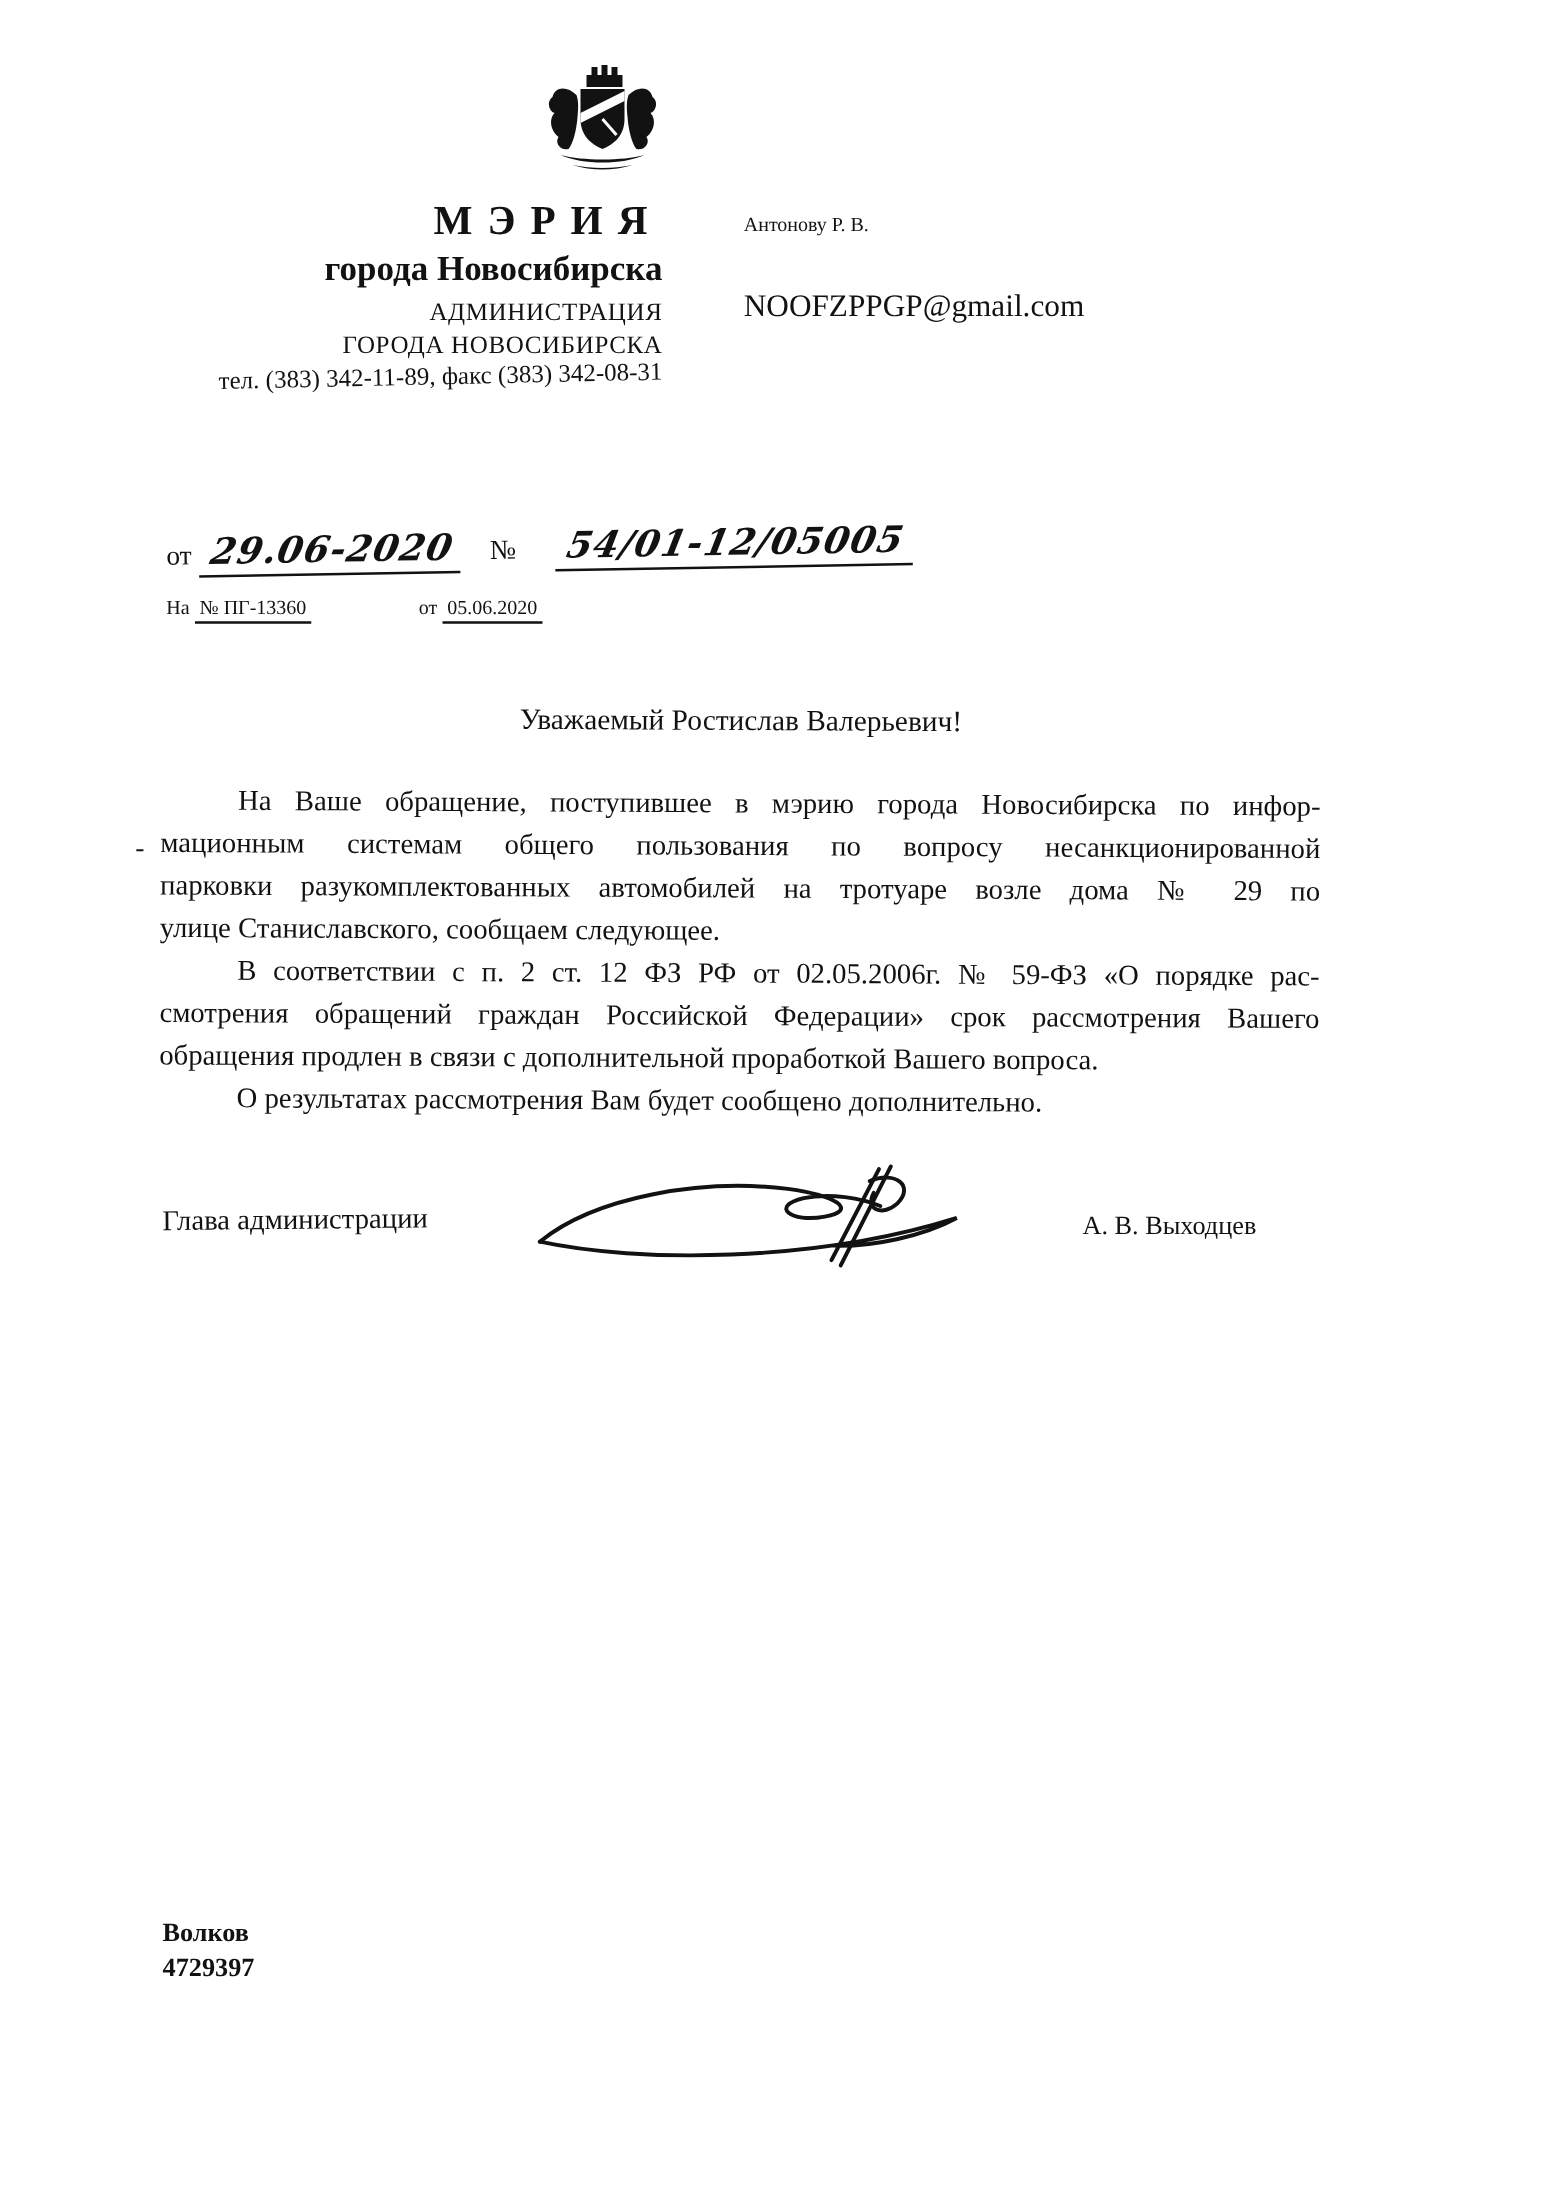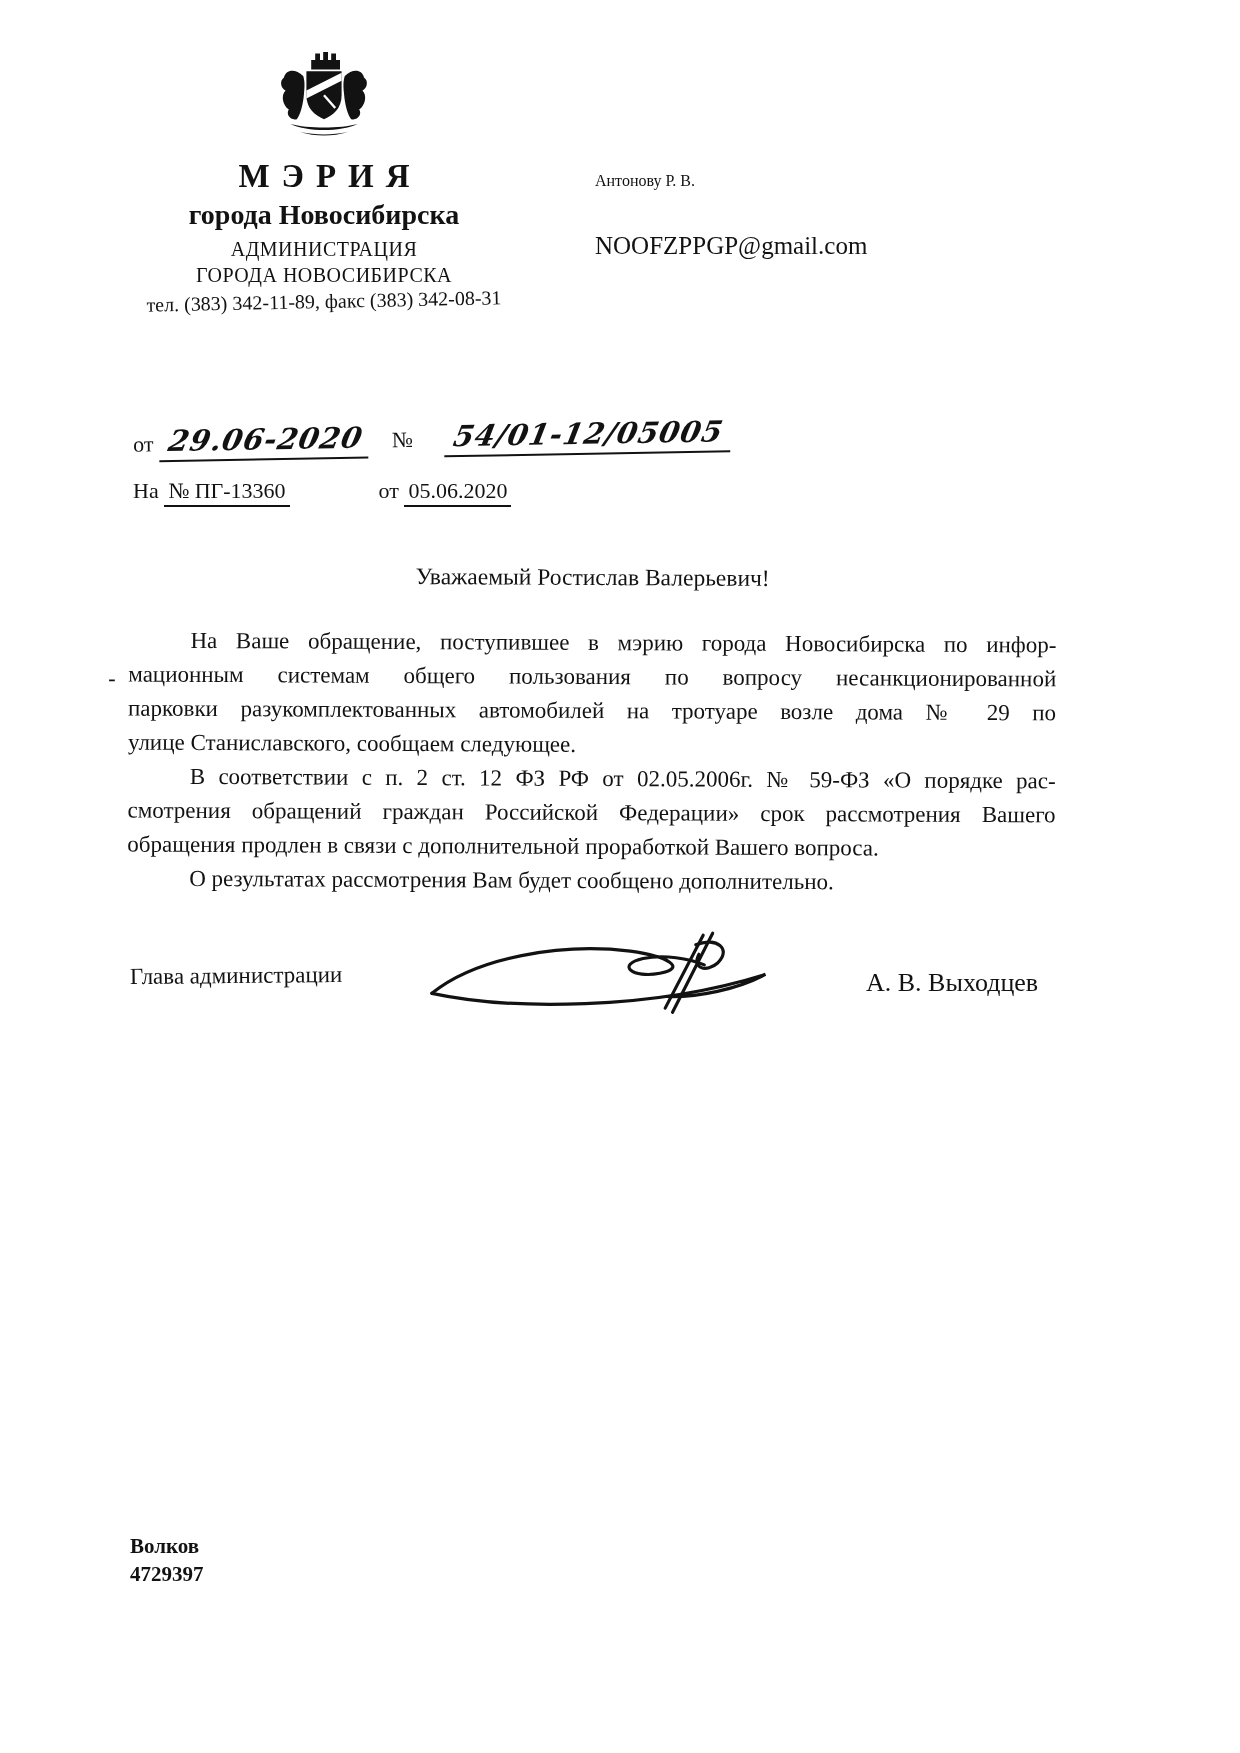--- a/index.html
+++ b/index.html
@@ -1,60 +1,60 @@
 <!DOCTYPE html>
 <html><head>
 <meta charset="utf-8">
 <style>
   * { margin:0; padding:0; box-sizing:border-box; }
   html,body { background:#ffffff; }
   body { font-family:"Liberation Serif","DejaVu Serif",serif; color:#121212; }
   .page { position:relative; width:1240px; height:1753px; background:#ffffff; overflow:hidden; }
 
   
-  .letterhead { position:absolute; left:118px; top:44px; width:412px; text-align:center; }
+  .letterhead { position:absolute; left:118px; top:44px; width:412px; text-align:right; }
   .emblem { display:inline-block; width:96px; height:104px; }
   .org1 { font-size:33px; font-weight:bold; letter-spacing:12px; margin-top:6px; padding-left:12px; }
   .org2 { font-size:28px; font-weight:bold; margin-top:4px; }
   .dept { font-size:20px; line-height:25px; margin-top:6px; letter-spacing:0.5px; }
   .dept div { margin-top:1px; }
   .addr { font-size:20px; line-height:26px; margin-top:12px; }
   .tel { font-size:20px; margin-top:2px; transform:rotate(-1.2deg); white-space:nowrap; }
 
   
   .ref-out { position:absolute; left:133px; top:420px; width:540px; font-size:22px;
              transform:rotate(-1deg); white-space:nowrap; }
   .ref-out .lbl { display:inline-block; vertical-align:baseline; }
   .u-line { display:inline-block; border-bottom:2px solid #121212; padding:0 6px 2px 10px; }
   .hand { font-family:"DejaVu Serif",serif; font-style:italic; font-weight:bold; font-size:29px;
           transform:skewX(-12deg); display:inline-block; letter-spacing:1px; white-space:nowrap; }
   .hw-date { min-width:188px; }
   .hw-num  { min-width:205px; margin-left:26px; }
-  .ref-in { position:absolute; left:133px; top:478px; font-size:22px; white-space:nowrap; }
+  .ref-in { position:absolute; left:133px; top:478px; font-size:16px; white-space:nowrap; }
   .ref-in .u { border-bottom:2px solid #121212; padding:0 4px 2px 4px; }
   .ref-in .gap { display:inline-block; width:78px; }
 
   
   .recipient { position:absolute; left:595px; top:172px; width:420px; }
   .recipient .name { font-size:16px; }
   .recipient .email { font-size:25px; margin-top:42px;font-family:Liberation Serif, serif; }
 
   
   .body-block { position:absolute; left:128px; top:560px; width:928px; font-size:23px;
                 line-height:34px; transform:rotate(0.3deg); }
   .salutation { text-align:center; font-size:23.5px; margin-bottom:32px; }
   .line { white-space:normal; }
   .j { text-align:justify; text-align-last:justify; }
   .indent { text-indent:62px; }
   .stray-dash { position:absolute; left:-20px; top:104px; font-size:22px; }
 
   
   .sig-title { position:absolute; left:130px; top:963px; font-size:23px; transform:rotate(-0.6deg); }
   .sig-auto  { position:absolute; left:425px; top:930px; width:360px; height:95px; }
-  .sig-name  { position:absolute; left:866px; top:968px; font-size:26px; }
+  .sig-name  { position:absolute; left:866px; top:968px; font-size:21px; }
 
   
   .footer { position:absolute; left:130px; top:1532px; font-size:21px; line-height:28px;font-weight:bold; }
 </style>
 </head>
 <body>
 
 <div class="page">
 
   <div class="letterhead">

